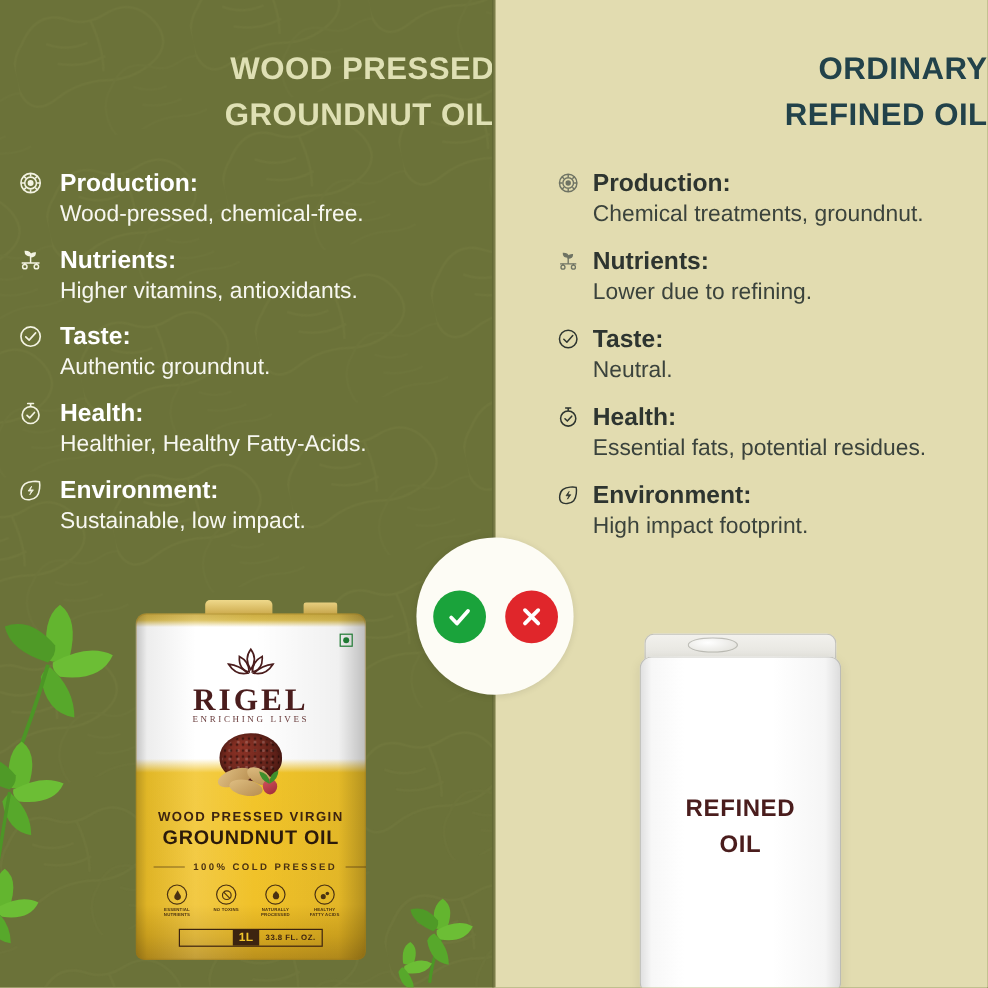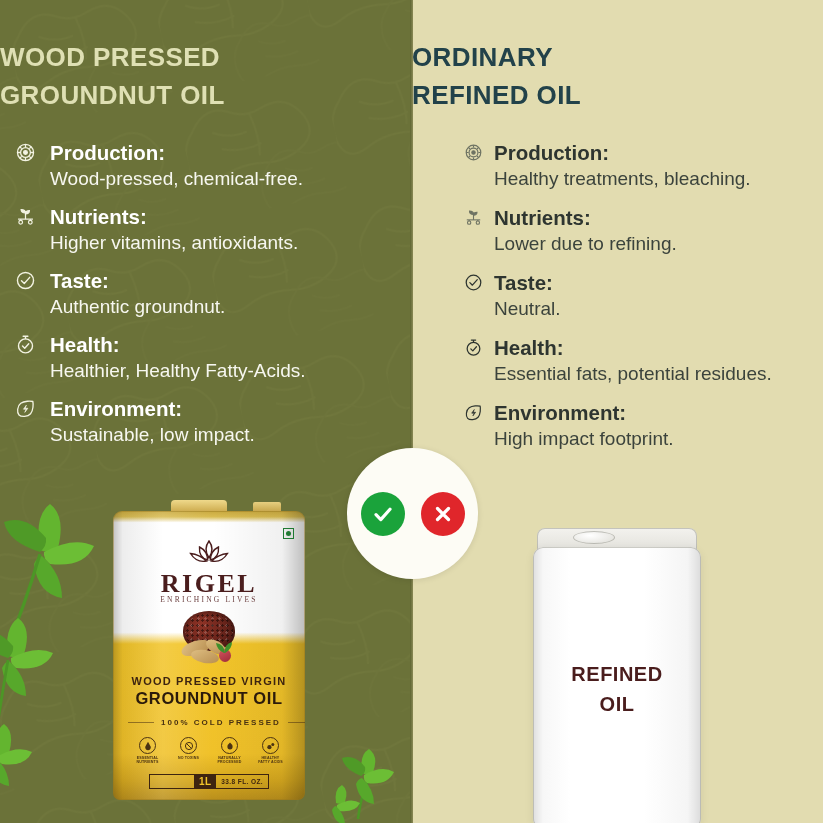--- a/index.html
+++ b/index.html
@@ -18,21 +18,21 @@
   .panel-right { left:412px; width:411px; background:#e2dcb0; }
   .peanut-bg { position:absolute; inset:0; opacity:.5; }
   .divider {
     position:absolute; left:410px; top:0; width:3px; height:823px;
     background:linear-gradient(90deg,#5d6431,#8a8a56);
     z-index:6;
   }
 
   
   .heading {
-    position:absolute; text-align:left; font-weight:bold;
+    position:absolute; text-align:right; font-weight:bold;
     font-size:26px; line-height:38px; letter-spacing:.4px;
   }
   .heading-left  { left:0;   top:38px; width:412px; color:#dfe0b4; }
   .heading-right { left:412px; top:38px; width:411px; color:#22424a; }
 
   
   .list { position:absolute; }
   .list-left  { left:14px;  top:140px; width:396px; }
   .list-right { left:462px; top:140px; width:352px; }
   .item { position:relative; padding-left:36px; margin-bottom:13px; }
@@ -325,21 +325,21 @@
     <div class="item">
       <span class="ico">
         <svg viewBox="0 0 24 24" fill="none" stroke="#6e7363" stroke-width="1.5">
           <circle cx="12" cy="12" r="9.2"></circle>
             <circle cx="12" cy="12" r="5.6"></circle>
             <circle cx="12" cy="12" r="2.1" fill="#6e7363"></circle>
           <path d="M12 2.8v3M12 18.2v3M2.8 12h3M18.2 12h3M5.5 5.5l2.1 2.1M16.4 16.4l2.1 2.1M18.5 5.5l-2.1 2.1M7.6 16.4l-2.1 2.1"></path>
         </svg>
       </span>
       <div class="item-title">Production:</div>
-      <div class="item-desc">Healthy treatments, bleaching.</div>
+      <div class="item-desc">Chemical treatments, groundnut.</div>
     </div>
 
     <div class="item">
       <span class="ico">
         <svg viewBox="0 0 24 24" fill="none" stroke="#6e7363" stroke-width="1.4">
           <path d="M12 15V6"></path>
             <path d="M12 8c-3.4 0-5-1.6-5-4 2.4 0 5 1 5 4z" fill="#6e7363"></path>
           <path d="M12 9c2.8 0 4.4-1.4 4.4-3.6-2.2 0-4.4.9-4.4 3.6z" fill="#6e7363"></path>
           <path d="M3.5 15h17"></path>
             <circle cx="6.5" cy="18.5" r="2.1"></circle>

